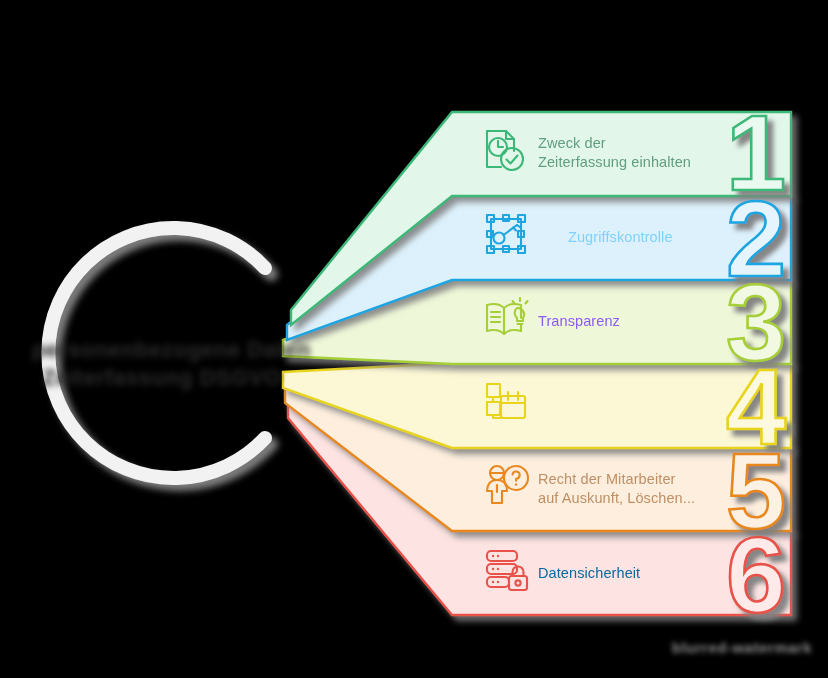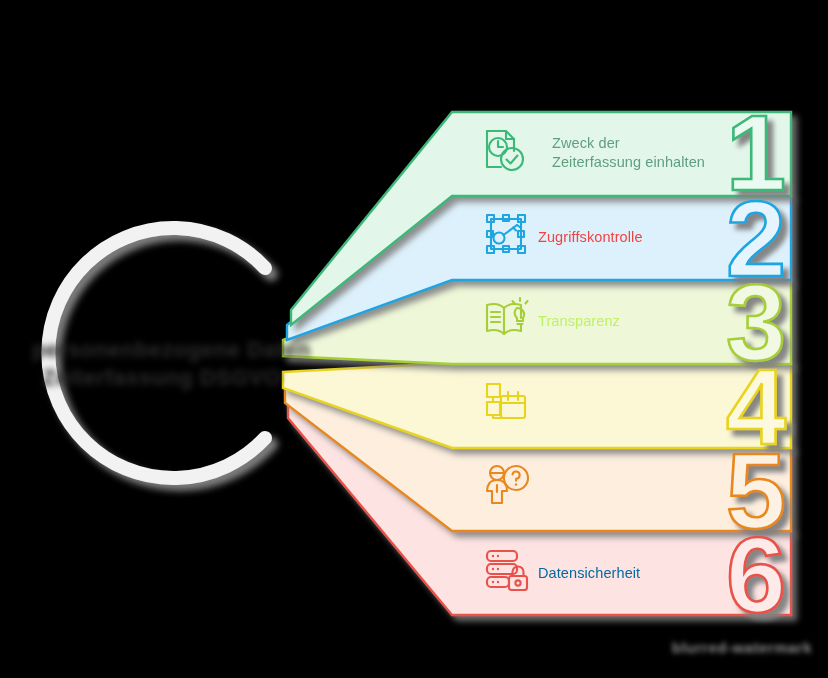--- a/index.html
+++ b/index.html
@@ -175,24 +175,26 @@
       <circle cx="9" cy="21" r="1.2" fill="currentColor" stroke="none"></circle>
       <circle cx="14" cy="21" r="1.2" fill="currentColor" stroke="none"></circle>
       <circle cx="9" cy="34" r="1.2" fill="currentColor" stroke="none"></circle>
       <circle cx="14" cy="34" r="1.2" fill="currentColor" stroke="none"></circle>
       <rect x="25" y="28" width="18" height="14" rx="2.5"></rect>
       <path d="M28.5,28 v-4 a5.5,5.5 0 0 1 11,0 v4"></path>
       <circle cx="34" cy="35" r="2.6"></circle>
     </g>
   </svg>
 
-  <div class="band-label" id="lab1" style="left: 538px; top: 134px; color: rgb(95, 158, 127); margin-left: 14px;">Zweck der
+  <div class="band-label" id="lab1" style="left: 538px; top: 134px; color: rgb(95, 158, 127);">Zweck der
 Zeiterfassung einhalten</div>
-  <div class="band-label" id="lab2" style="left: 538px; top: 228px; color: #ef4444;">Zugriffskontrolle</div>
-  <div class="band-label" id="lab3" style="left: 538px; top: 312px; color: #bef264;">Transparenz</div>
+  <div class="band-label" id="lab2" style="left: 568px; top: 228px; color: #7dd3fc;">Zugriffskontrolle</div>
+  <div class="band-label" id="lab3" style="left: 538px; top: 312px; color: #8b5cf6;">Transparenz</div>
+  <div class="band-label" id="lab5" style="left: 538px; top: 470px; color: rgb(191, 143, 102);">Recht der Mitarbeiter
+auf Auskunft, Löschen...</div>
   <div class="band-label" id="lab6" style="left: 538px; top: 564px; color: #0369a1;">Datensicherheit</div>
 
   <div class="center-word" id="centerword" style="top: 336px; white-space: pre;">personenbezogene Daten
 Zeiterfassung DSGVO</div>
 
   <div class="watermark" id="wmark" style="color: rgb(138, 138, 138);">blurred-watermark</div>
 
 </div>
 
 </body></html>

